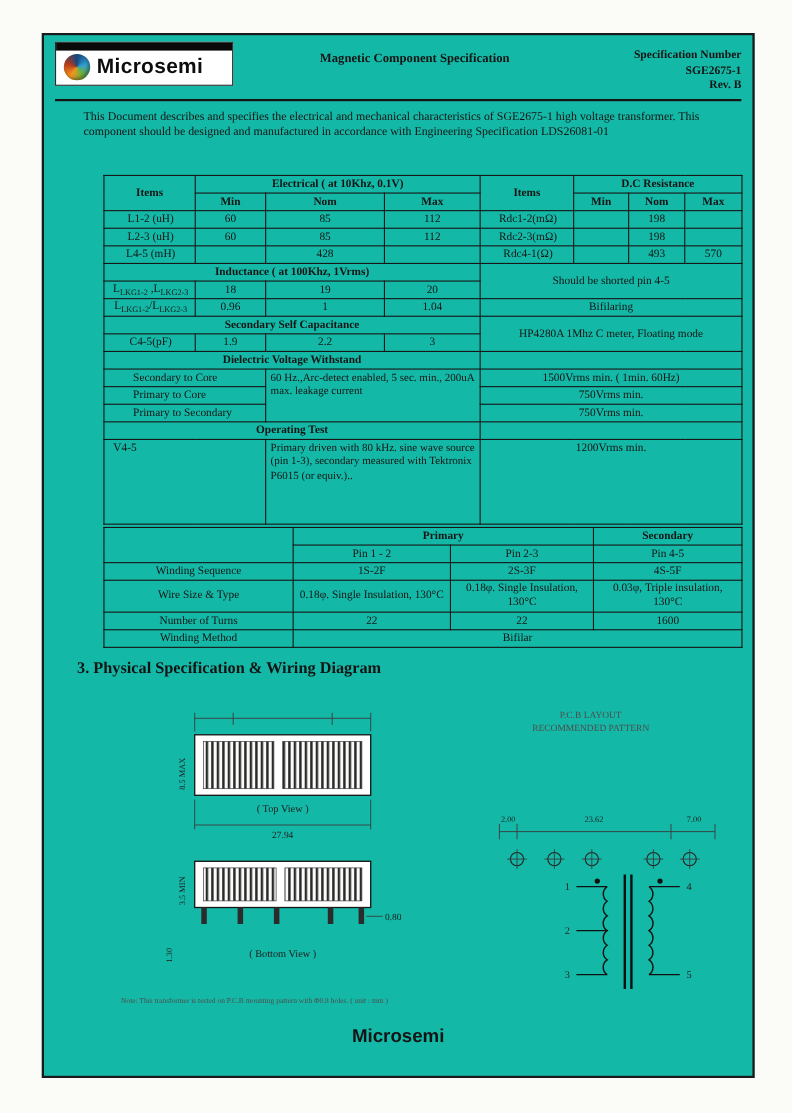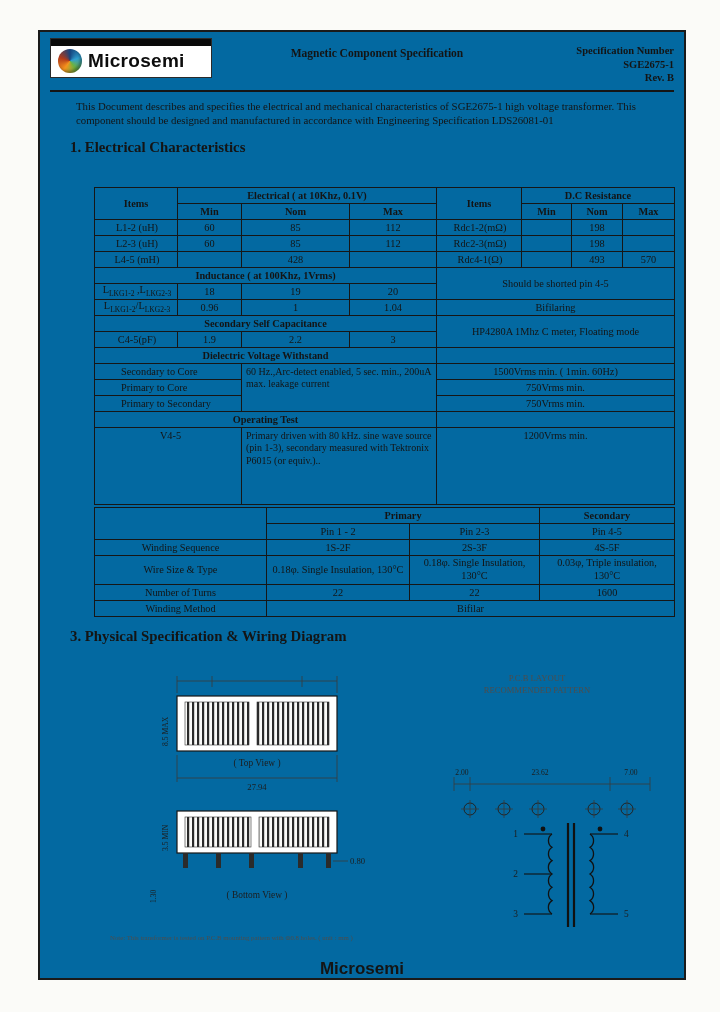--- a/index.html
+++ b/index.html
@@ -1,17 +1,17 @@
 <!DOCTYPE html>
 <html><head>
 <meta charset="utf-8">
 <style>
   html,body{margin:0;padding:0;background:#e8e8e6;}
   .page{position:relative;width:720px;height:1012px;background:#fbfbf8;font-family:"Liberation Serif",serif;color:#141414;margin:0 auto;overflow:hidden;}
-  .frame{position:absolute;left:38px;top:30px;width:648px;height:950px;border:2px solid #1a1a1a;box-sizing:border-box;padding:6px 10px 0 10px;background:#0369a1;overflow:hidden;}
+  .frame{position:absolute;left:38px;top:30px;width:648px;height:950px;border:2px solid #1a1a1a;box-sizing:border-box;padding:6px 10px 0 10px;background:#14b8a6;overflow:hidden;}
 
   
   .header{display:flex;align-items:flex-start;border-bottom:2px solid #151515;padding-bottom:5px;}
   .logo-box{width:160px;border:1px solid #2a2a2a;background:#fff;}
   .logo-bar{height:7px;background:#0a0a0a;}
   .logo-row{display:flex;align-items:center;gap:6px;padding:3px 7px 4px 7px;}
   .globe{width:24px;height:24px;border-radius:50%;background:conic-gradient(#16447e,#2f9fd0,#6db33f,#f7941d,#b23a1a,#16447e);box-shadow:inset -2px -2px 3px rgba(0,0,0,.35);}
   .logo-text{font-family:"Liberation Sans",sans-serif;font-weight:bold;font-size:19px;letter-spacing:.3px;color:#0d0d0d;}
   .h-center{flex:1;text-align:center;font-weight:bold;font-size:11.5px;padding-top:9px;}
   .h-right{width:132px;text-align:right;font-weight:bold;font-size:10.5px;line-height:1.3;padding-top:6px;}
@@ -21,21 +21,21 @@
   h2.sec{font-size:14.8px;font-weight:bold;margin:11px 0 6px 20px;}
 
   table{border-collapse:collapse;table-layout:fixed;margin-left:44px;}
   th,td{border:1px solid #161616;font-size:10.3px;padding:0 3px;height:15px;text-align:center;vertical-align:middle;font-weight:normal;overflow:hidden;}
   th{font-weight:bold;}
   .ec{width:580px;margin-top:31px;}
   .item{text-align:center;padding-left:5px;}
   .indent{text-align:left;padding-left:26px;}
   .cond{text-align:left;font-size:10px;line-height:1.25;padding:2px 4px;vertical-align:top;}
   .ot-row td{height:72px;vertical-align:top;padding-top:2px;}
-  .ot-item{text-align:center;padding-left:8px;}
+  .ot-item{text-align:left;padding-left:8px;}
   sub{font-size:7.5px;}
 
   .ws{width:580px;margin-top:2px;}
   .ws .wire td{height:28px;line-height:1.2;}
   .ws th.plain{font-weight:normal;}
 
   .drawing-wrap{margin:3px 0 0 32px;}
   svg text{font-family:"Liberation Serif",serif;fill:#1d1d1d;}
   .t65{font-size:6.8px;}.t7{font-size:7.6px;}.t8{font-size:8.6px;}.t9{font-size:9.4px;}
   .mid{text-anchor:middle;}.end{text-anchor:end;}
@@ -68,21 +68,20 @@
       <div class="h-center">Magnetic Component Specification</div>
       <div class="h-right">
         <div>Specification Number</div>
         <div>SGE2675-1</div>
         <div>Rev. B</div>
       </div>
     </div>
 
     <p class="intro">This  Document  describes and specifies the electrical and mechanical characteristics of  SGE2675-1 high voltage transformer.  This component should be designed and manufactured in accordance with  Engineering Specification LDS26081-01</p>
 
-    <h2 class="sec">1.  Electrical Characteristics</h2>
 
     <table class="ec">
       <colgroup>
         <col style="width:83px">
           <col style="width:64px">
           <col style="width:108px">
           <col style="width:87px">
         <col style="width:85px">
           <col style="width:50px">
           <col style="width:51px">

